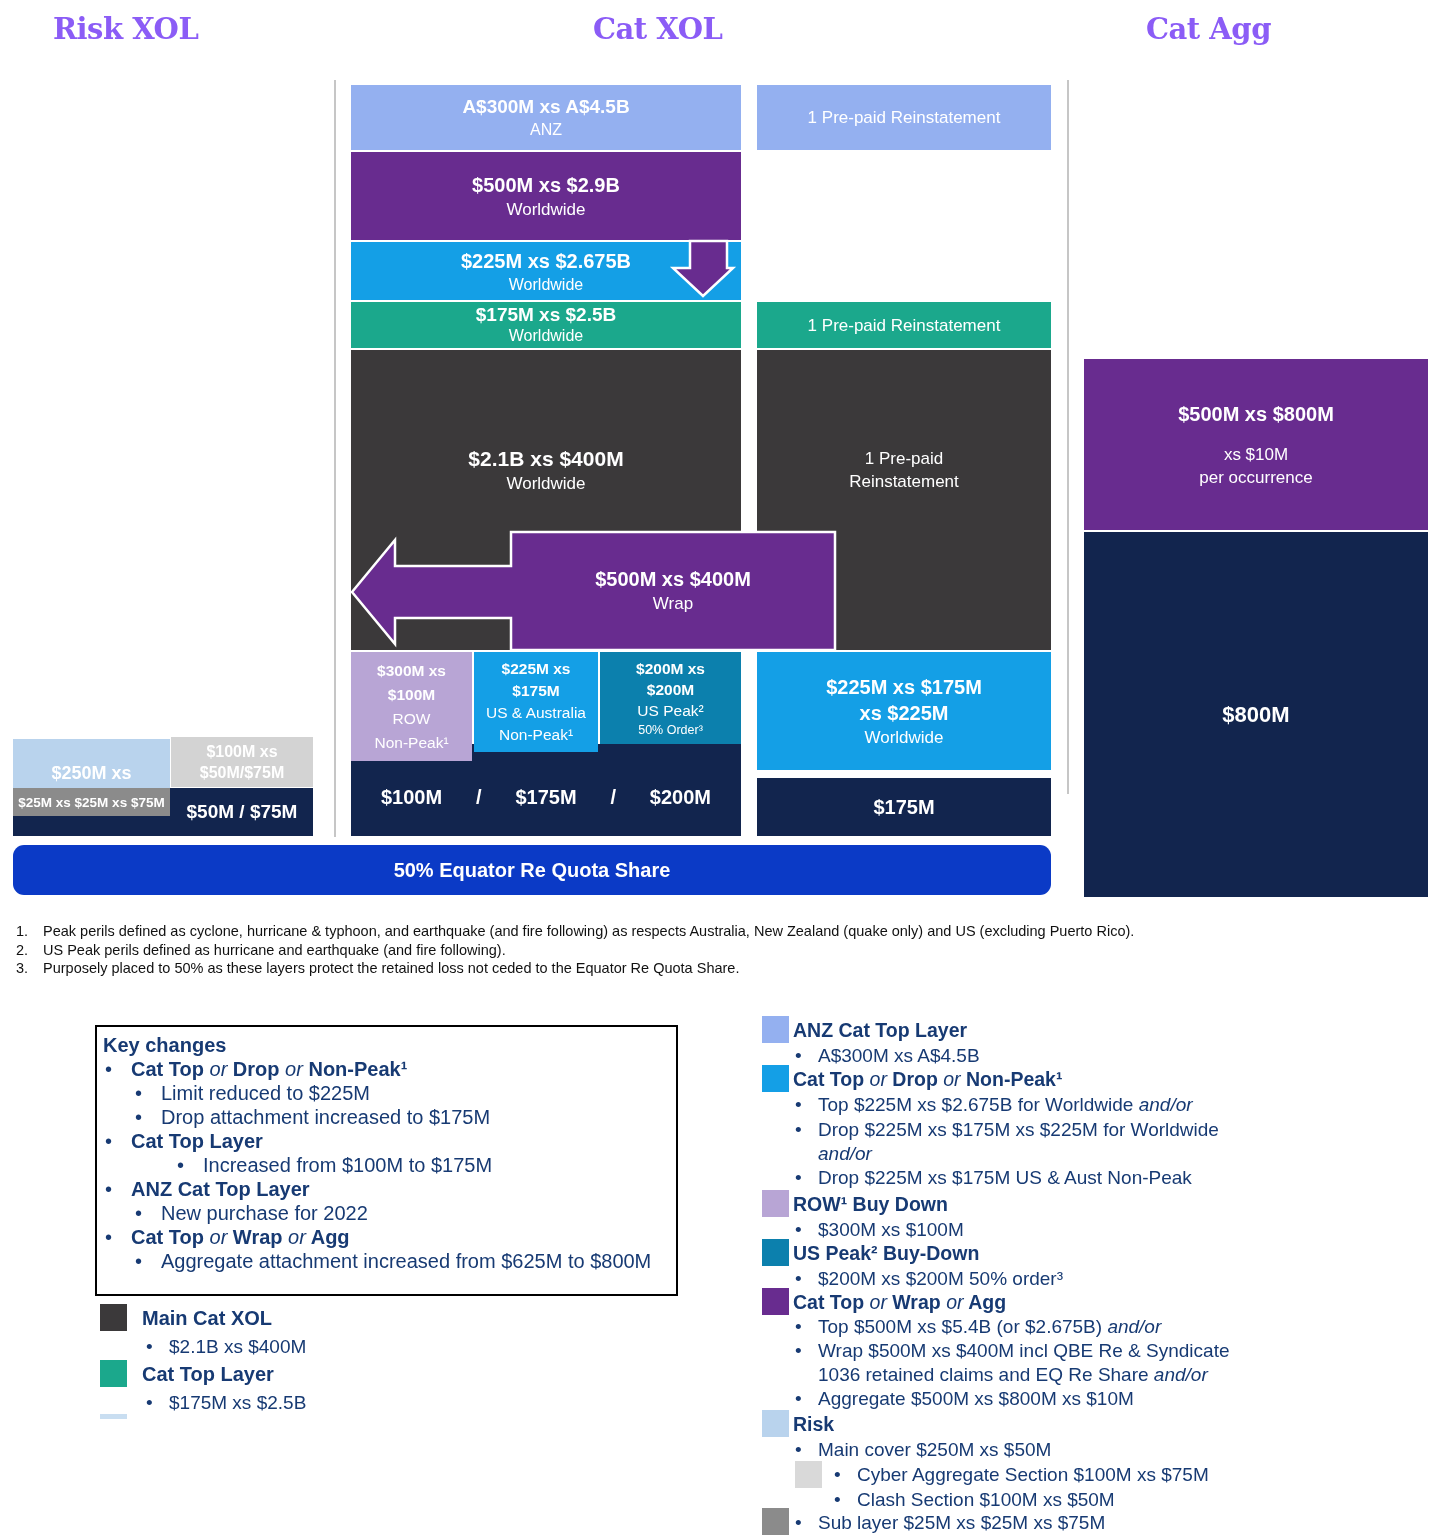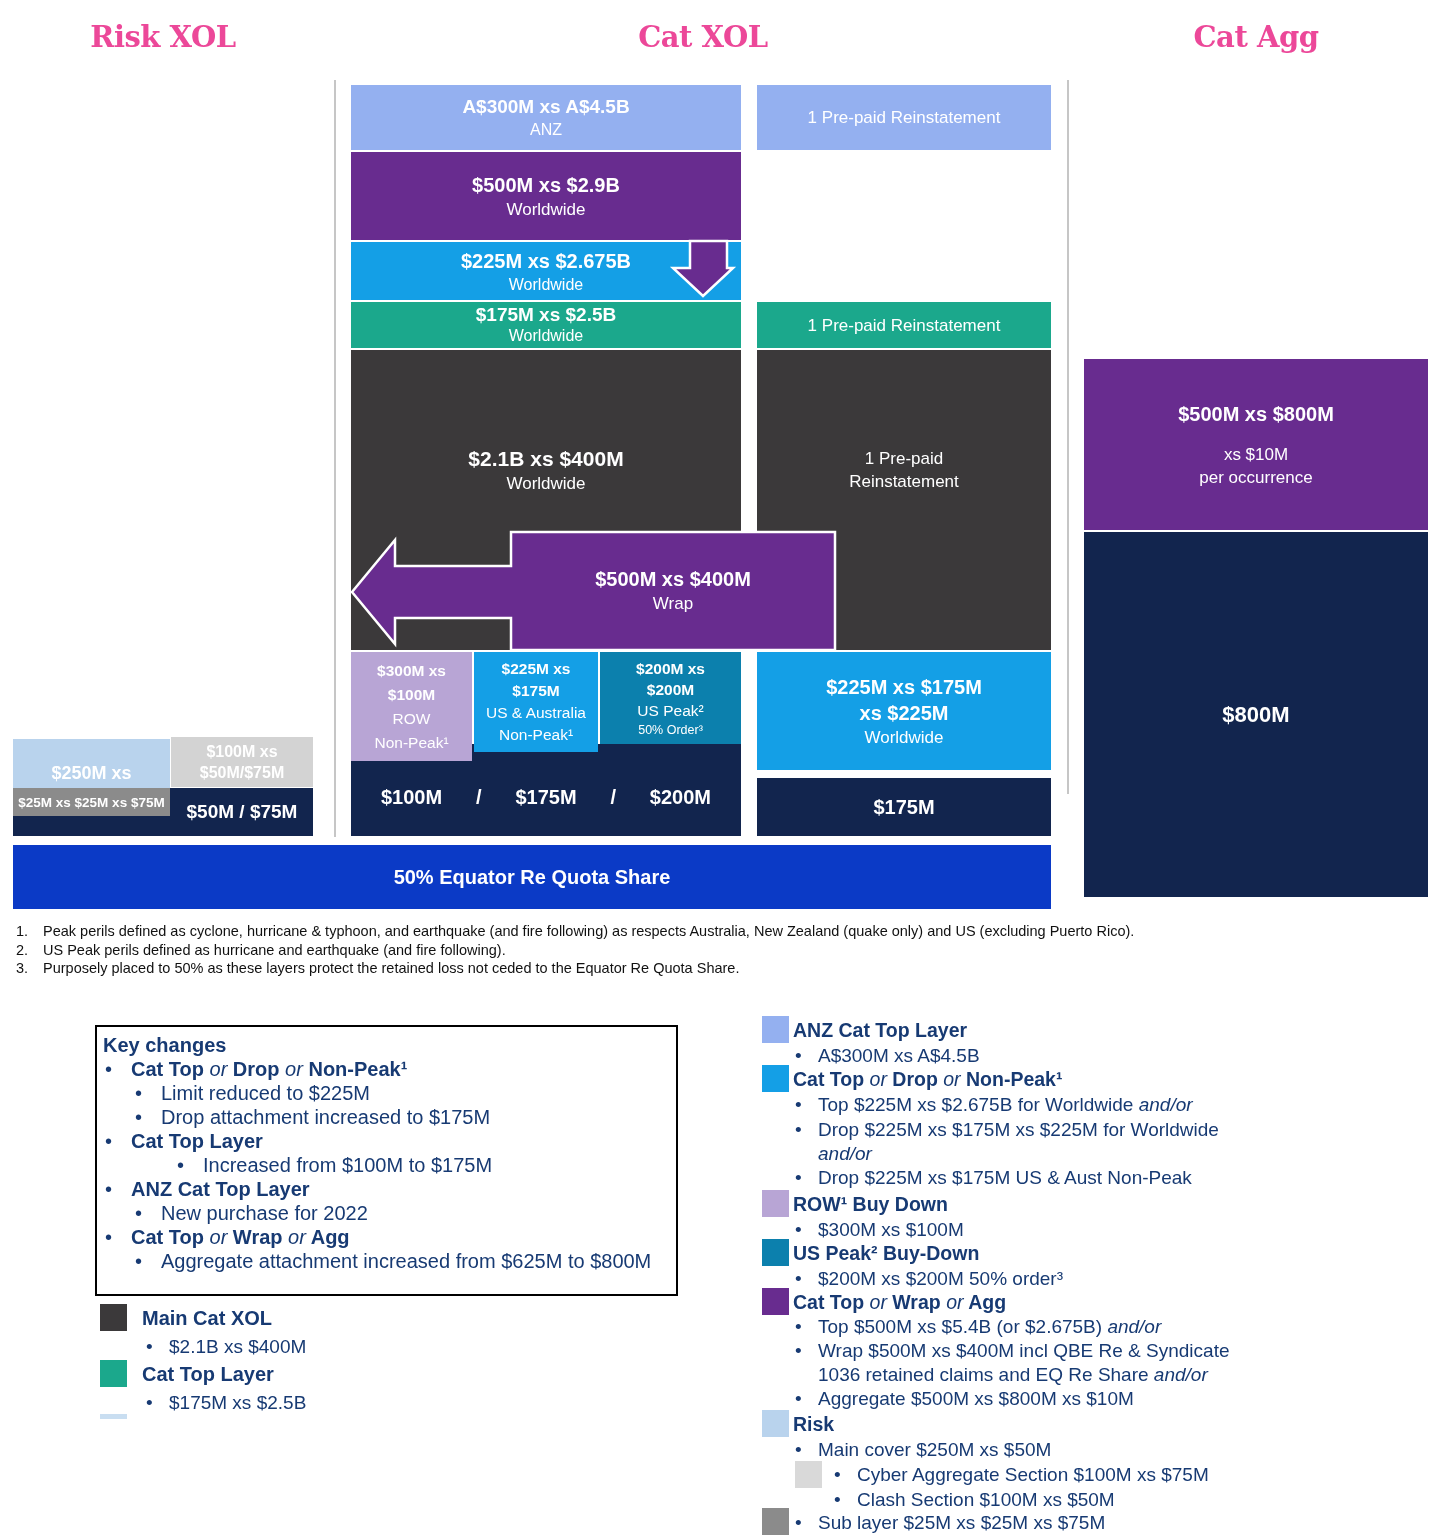--- a/index.html
+++ b/index.html
@@ -1,19 +1,19 @@
 <!DOCTYPE html>
 <html><head>
 <meta charset="utf-8">
 <style>
   html,body{margin:0;padding:0;background:#fff;}
   .canvas{position:relative;width:1444px;height:1540px;background:#fff;overflow:hidden;
           font-family:"Liberation Sans",sans-serif;}
-  .hd{position:absolute;width:220px;text-align:center;font-family:"DejaVu Serif",serif;
-      font-weight:bold;font-size:29px;color:#ec4899;letter-spacing:-0.5px;margin-top:8px;}
+  .hd{position:absolute;width:220px;text-align:left;font-family:"DejaVu Serif",serif;
+      font-weight:bold;font-size:29px;color:#8b5cf6;letter-spacing:-0.5px;}
   .vline{position:absolute;width:2px;background:#c6c6c6;}
   .bx{position:absolute;display:flex;flex-direction:column;align-items:center;
       justify-content:center;color:#fff;text-align:center;box-sizing:border-box;}
   .t1{font-weight:bold;font-size:20px;line-height:26px;}
   .t1s{font-weight:bold;font-size:19px;line-height:24px;}
   .t2{font-size:17px;line-height:23px;font-weight:normal;}
   .t2s{font-size:16px;line-height:21px;font-weight:normal;}
   .sb1{font-weight:bold;font-size:15.5px;line-height:24px;}
   .sb2{font-size:15.5px;line-height:24px;font-weight:normal;}
   .sb3{font-size:12.5px;line-height:18px;font-weight:normal;}
@@ -113,21 +113,21 @@
   </div>
   <div class="bx" style="left:757px;top:652px;width:294px;height:118px;background:#149fe6;">
     <div class="t1">$225M xs $175M</div>
     <div class="t1">xs $225M</div>
     <div class="t2">Worldwide</div>
   </div>
   <div class="bx" style="left:757px;top:778px;width:294px;height:58px;background:#12254e;">
     <div class="t1">$175M</div>
   </div>
 
-  <div class="bx" style="left:13px;top:845px;width:1038px;height:64px;background:#0b3ac6;">
+  <div class="bx" style="left:13px;top:845px;width:1038px;height:50px;background:#0b3ac6;border-radius:11px;">
     <div class="t1">50% Equator Re Quota Share</div>
   </div>
 
   <div class="bx" style="left:1084px;top:359px;width:344px;height:171px;background:#682c8f;">
     <div class="t1" style="margin-bottom:16px;">$500M xs $800M</div>
     <div class="t2">xs $10M</div>
     <div class="t2">per occurrence</div>
   </div>
   <div class="bx" style="left:1084px;top:532px;width:344px;height:365px;background:#12254e;">
     <div class="t1" style="font-size:22px;">$800M</div>

